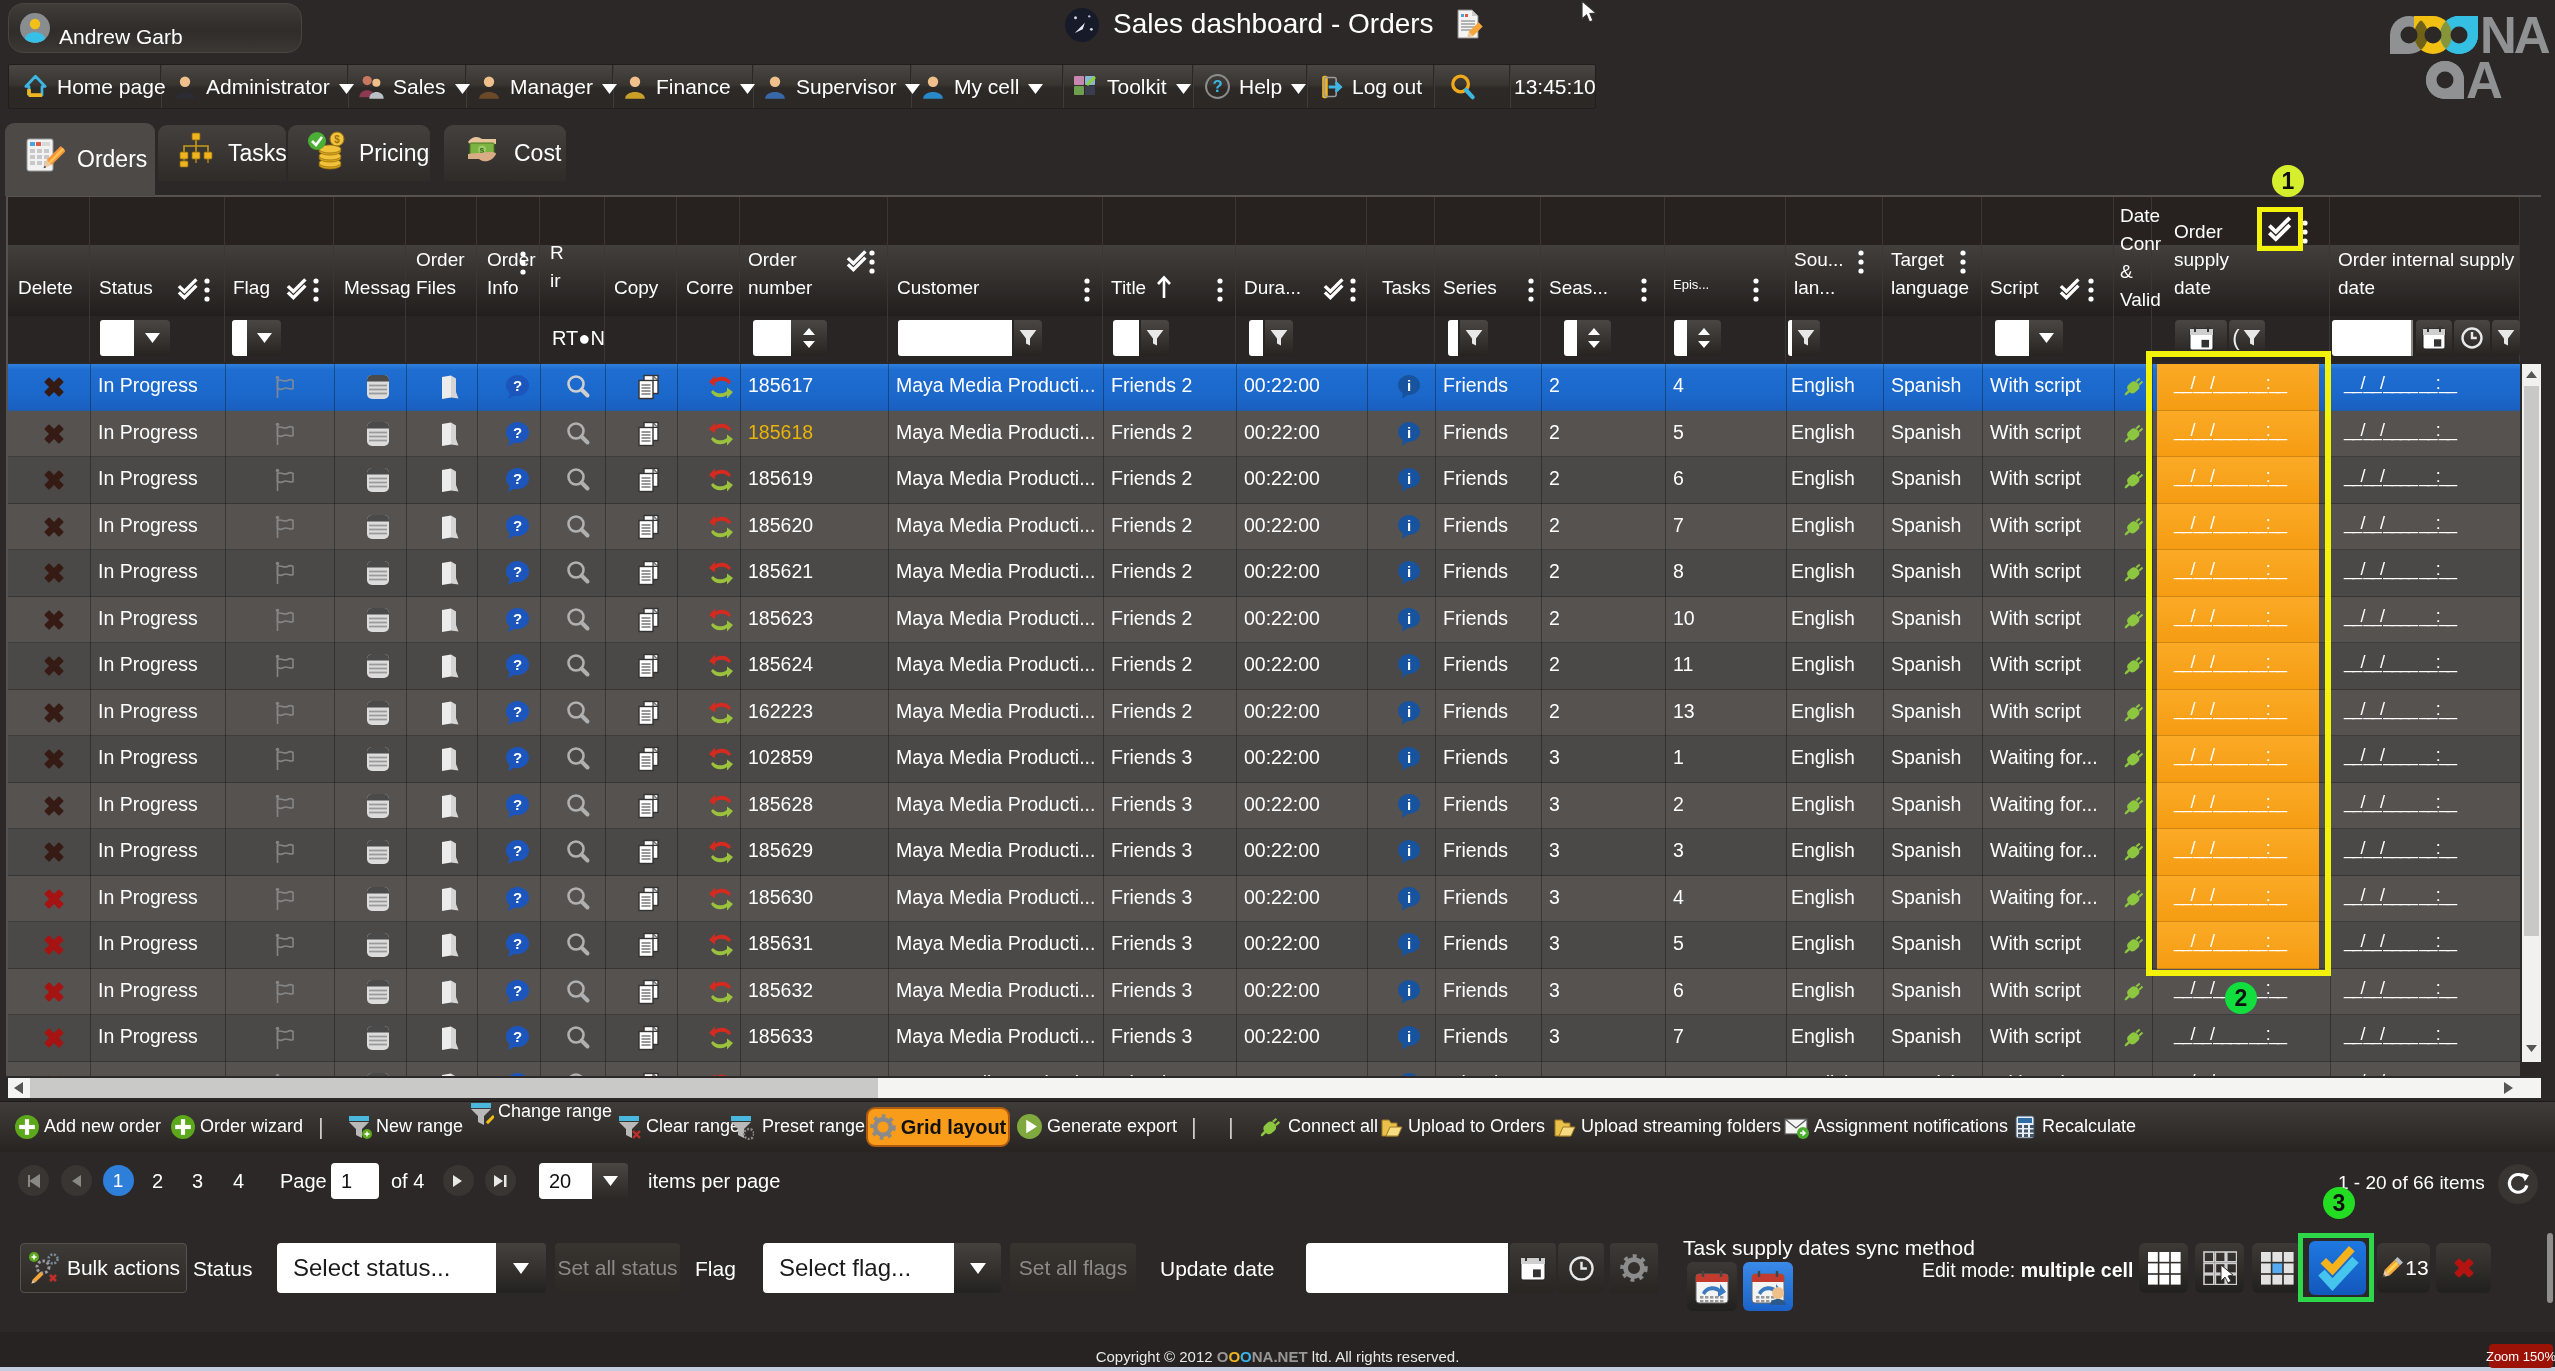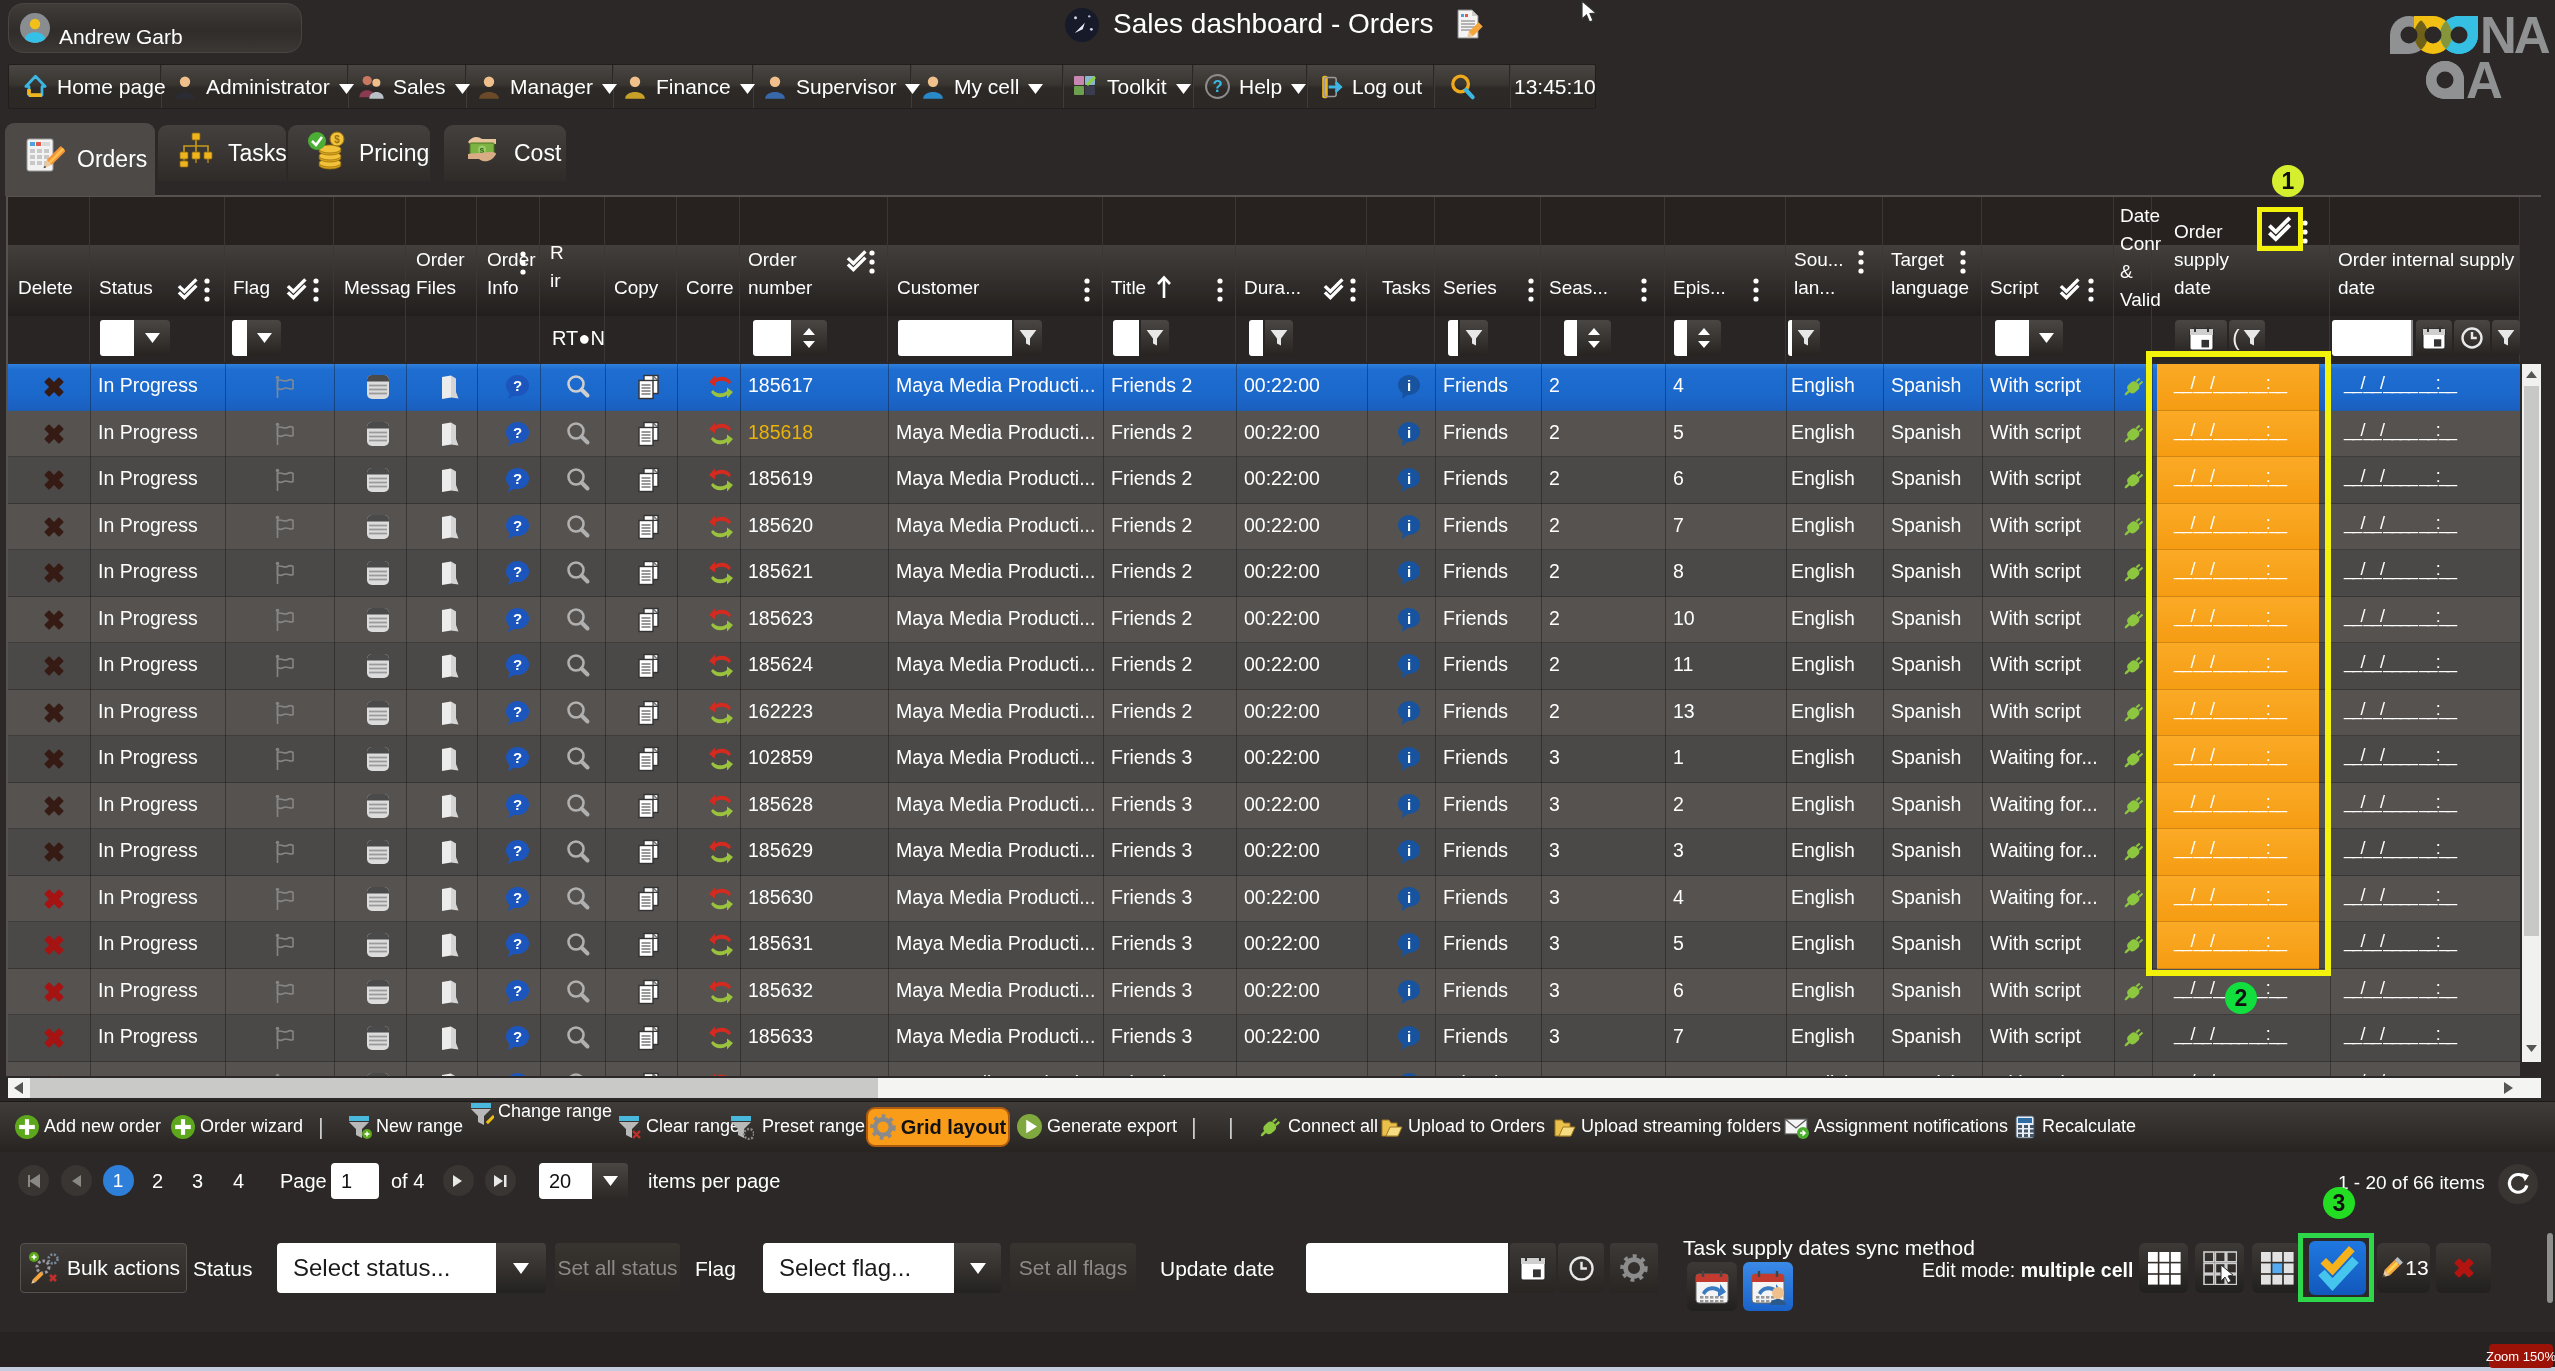--- a/index.html
+++ b/index.html
@@ -390,21 +390,21 @@
         </g>
       </svg></div>
 <div class="hlab" style="left:1549px;top:277px;font-size:19px">Seas...</div>
 <div style="position:absolute;left:1640px;top:277px;z-index:6"><svg width="8" height="26" viewBox="0 0 8 26">
         <g fill="#fff">
           <circle cx="4" cy="4" r="2.6"></circle>
           <circle cx="4" cy="13" r="2.6"></circle>
           <circle cx="4" cy="22" r="2.6"></circle>
         </g>
       </svg></div>
-<div class="hlab" style="left:1673px;top:277px;font-size:19px">Epis...</div>
+<div class="hlab" style="left:1673px;top:277px;font-size:13px">Epis...</div>
 <div style="position:absolute;left:1752px;top:277px;z-index:6"><svg width="8" height="26" viewBox="0 0 8 26">
         <g fill="#fff">
           <circle cx="4" cy="4" r="2.6"></circle>
           <circle cx="4" cy="13" r="2.6"></circle>
           <circle cx="4" cy="22" r="2.6"></circle>
         </g>
       </svg></div>
 <div class="hlab" style="left:1794px;top:249px;font-size:19px">Sou...</div>
 <div class="hlab" style="left:1794px;top:277px;font-size:19px">lan...</div>
 <div style="position:absolute;left:1857px;top:249px;z-index:6"><svg width="8" height="26" viewBox="0 0 8 26">
@@ -2593,14 +2593,15 @@
 <div class="btn" style="left:2436px;top:1243px;width:55px;height:50px;background:linear-gradient(#3d3936,#22201e);border-radius:6px;z-index:4">
       <svg width="26" height="26" viewBox="0 0 26 26">
         <g transform="rotate(45 13 13)" fill="#b41410">
           <rect x="2.5" y="9.5" width="21" height="7" rx="1"></rect>
           <rect x="9.5" y="2.5" width="7" height="21" rx="1"></rect>
         </g>
       </svg>
     </div>
 <div style="position:absolute;left:2547px;top:1233px;width:6px;height:70px;background:#8f8f8d;border-radius:3px;z-index:4"></div>
 <div style="position:absolute;left:0;top:1332px;width:2555px;height:39px;background:#262322;z-index:3"></div>
+<div style="position:absolute;left:0;top:1348px;width:2555px;text-align:center;font-size:15px;color:#e8e8e8;z-index:4">Copyright © 2012 <span style="color:#9a9896;font-weight:bold">O</span><span style="color:#f0b41f;font-weight:bold">O</span><span style="color:#3ab4e8;font-weight:bold">O</span><span style="color:#9a9896;font-weight:bold">NA.NET</span> ltd. All rights reserved.</div>
 <div style="position:absolute;left:0;top:1367px;width:2555px;height:4px;background:#c4cce0;z-index:5"></div>
 <div style="position:absolute;left:2489px;top:1344px;width:64px;height:24px;background:#9c1207;border-radius:4px;display:flex;align-items:center;justify-content:center;color:#fff;font-size:13px;white-space:nowrap;z-index:6">Zoom 150%</div>
 </div>
 </body></html>

